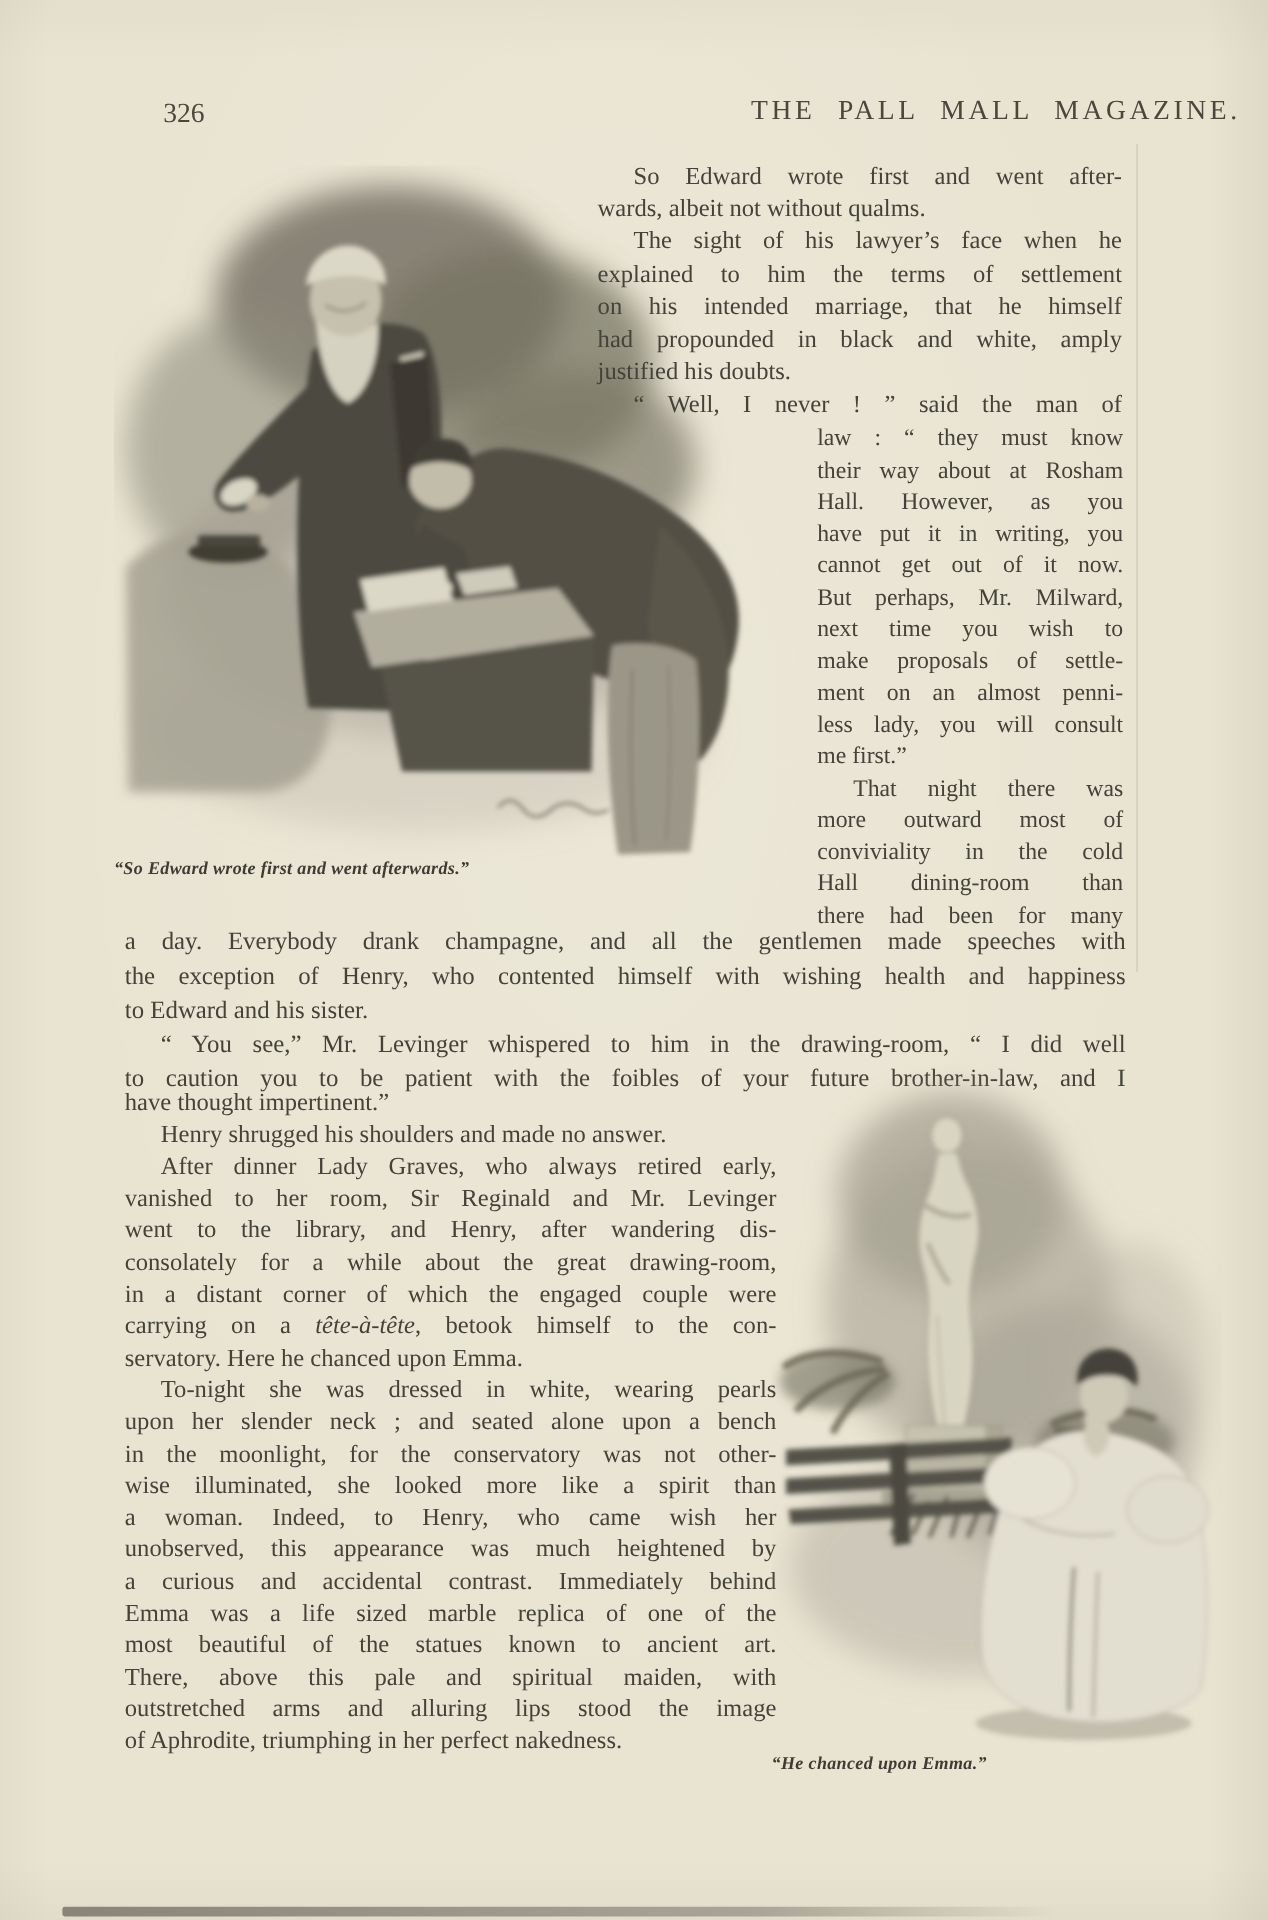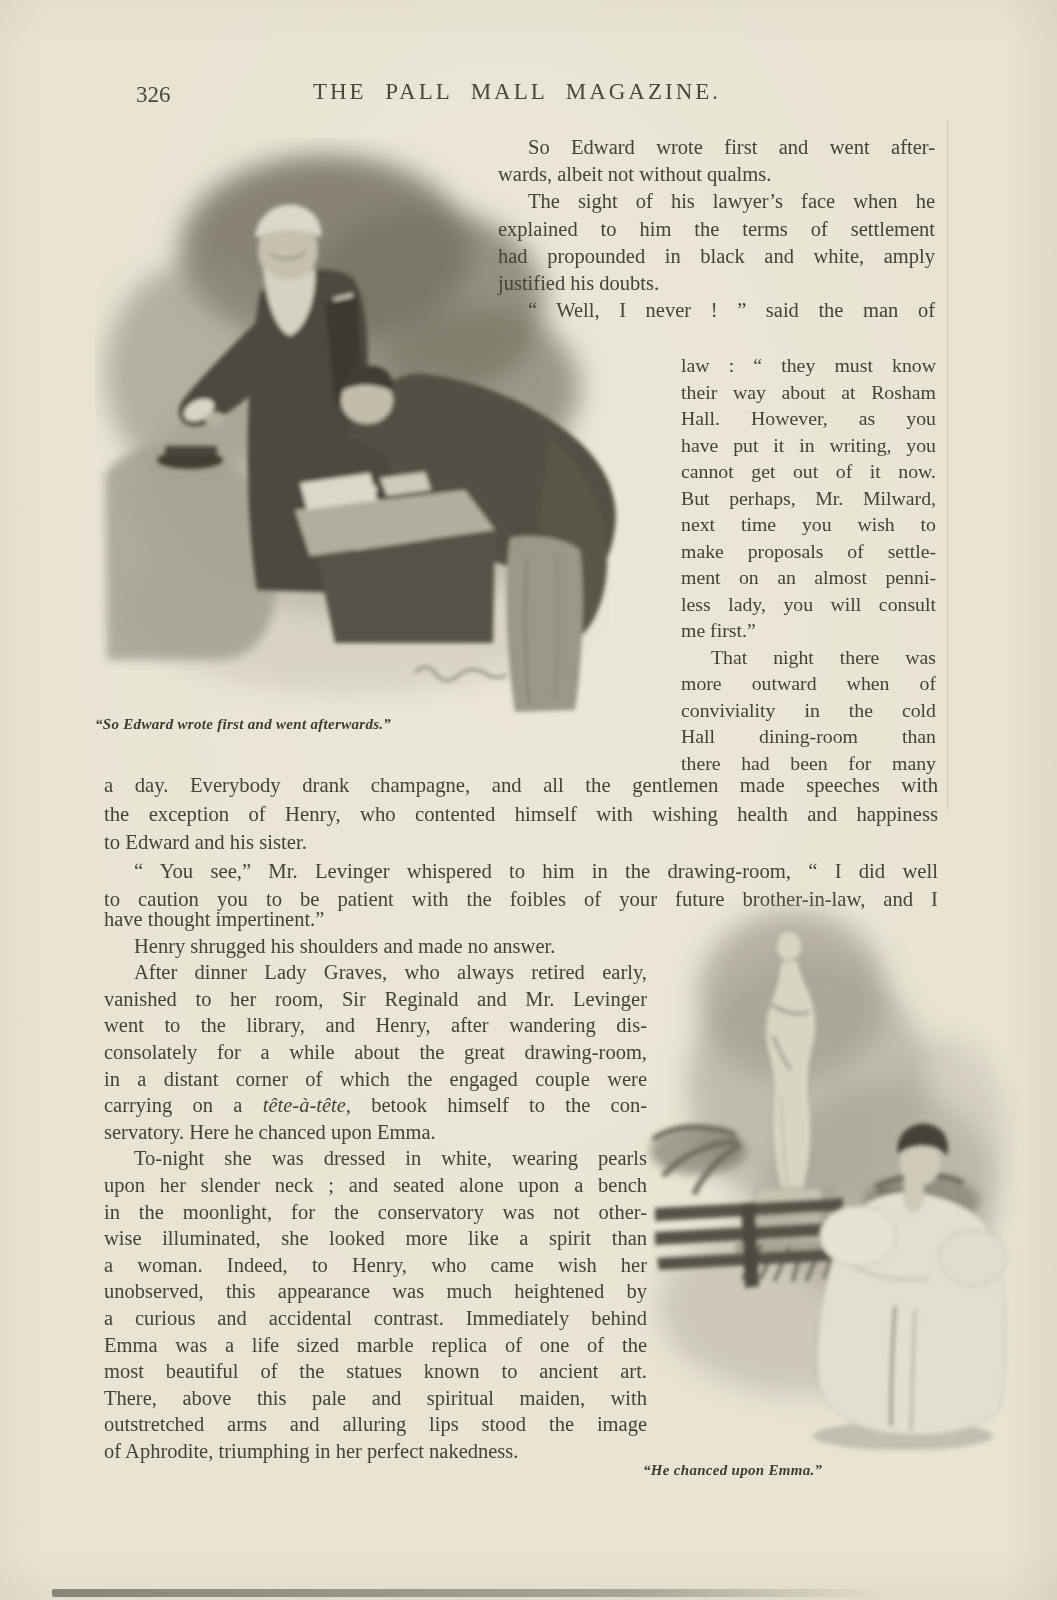--- a/index.html
+++ b/index.html
@@ -10,21 +10,21 @@
       linear-gradient(to right, rgba(130,120,95,0.06), rgba(0,0,0,0) 4%, rgba(0,0,0,0) 95%, rgba(130,120,95,0.10)),
       linear-gradient(to bottom, rgba(130,120,95,0.05), rgba(0,0,0,0) 3%, rgba(0,0,0,0) 97%, rgba(130,120,95,0.07)),
       #e9e4d2;
     font-family:"Liberation Serif", serif;
     color:#45423a;
   }
   .pageno {
     position:absolute; left:100px; top:82px; font-size:23px; color:#4a473d;margin-left:36px;
   }
   .masthead {
-    position:absolute; left:0; top:79px; width:1034px; text-align:center;
+    position:absolute; left:0; top:79px; width:1034px; text-align:right;
     font-size:23px; letter-spacing:3px; word-spacing:10px; color:#4a473d;
   }
   .tblock { position:absolute; }
   .tline { text-align:justify; text-align-last:justify; }
   .tline.plast { text-align-last:left; }
   .tline.ind { text-indent:30px; }
   .tline em { font-style:italic; }
   .blockA { left:498px; top:134px; width:437px; font-size:20.5px; line-height:27.2px; }
   .blockB { left:681px; top:352px; width:255px; font-size:19.8px; line-height:26.5px; }
   .blockC { left:104px; top:771px; width:834px; font-size:20.7px; line-height:28.6px; }
@@ -114,38 +114,39 @@
       <path d="M320,535 q10,-12 20,0 q10,14 24,2 q12,-10 26,-2 q10,8 22,2" stroke="#8a8678" stroke-width="2.5" fill="none"></path>
     </g>
   </svg>
   <div class="cap cap1">“So Edward wrote first and went afterwards.”</div>
 
   <div class="tblock blockA">
       <div class="tline ind">So Edward wrote first and went after-</div>
       <div class="tline plast">wards, albeit not without qualms.</div>
       <div class="tline ind">The sight of his lawyer’s face when he</div>
       <div class="tline">explained to him the terms of settlement</div>
+      <div class="tline">on his intended marriage, that he himself</div>
       <div class="tline">had propounded in black and white, amply</div>
       <div class="tline plast">justified his doubts.</div>
       <div class="tline ind">“ Well, I never ! ” said the man of</div>
     </div>
   <div class="tblock blockB">
       <div class="tline">law : “ they must know</div>
       <div class="tline">their way about at Rosham</div>
       <div class="tline">Hall.  However, as you</div>
       <div class="tline">have put it in writing, you</div>
       <div class="tline">cannot get out of it now.</div>
       <div class="tline">But perhaps, Mr. Milward,</div>
       <div class="tline">next time you wish to</div>
       <div class="tline">make proposals of settle-</div>
       <div class="tline">ment on an almost penni-</div>
       <div class="tline">less lady, you will consult</div>
       <div class="tline plast">me first.”</div>
       <div class="tline ind">That night there was</div>
-      <div class="tline">more outward when of</div>
+      <div class="tline">more outward most of</div>
       <div class="tline">conviviality in the cold</div>
       <div class="tline">Hall dining-room than</div>
       <div class="tline">there had been for many</div>
     </div>
   <div class="tblock blockC">
       <div class="tline">a day.  Everybody drank champagne, and all the gentlemen made speeches with</div>
       <div class="tline">the exception of Henry, who contented himself with wishing health and happiness</div>
       <div class="tline plast">to Edward and his sister.</div>
       <div class="tline ind">“ You see,” Mr. Levinger whispered to him in the drawing-room, “ I did well</div>
       <div class="tline">to caution you to be patient with the foibles of your future brother-in-law, and I</div>

